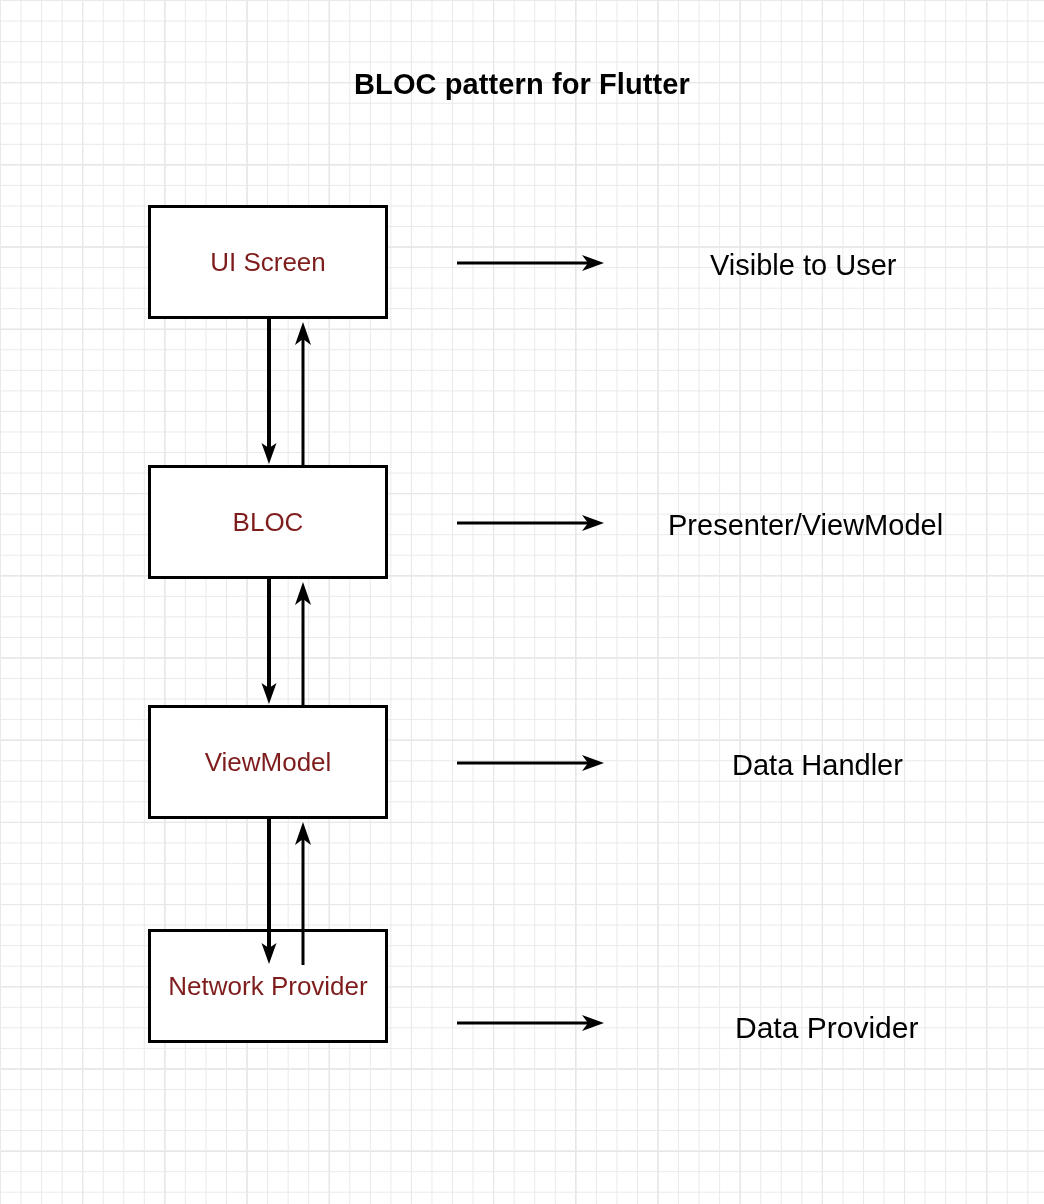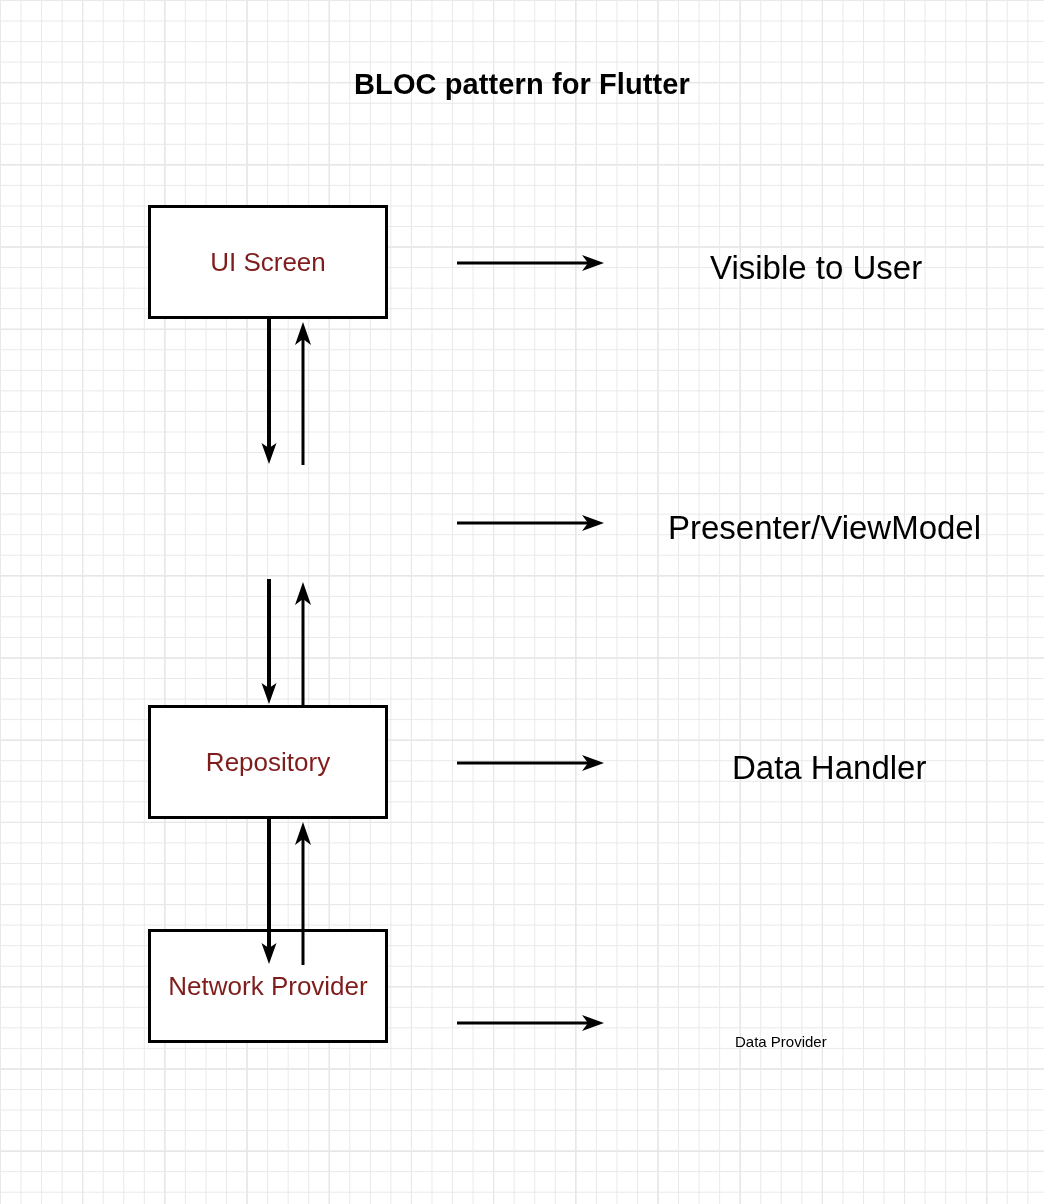--- a/index.html
+++ b/index.html
@@ -91,44 +91,47 @@
   .h-arrow svg { display: block; }
 
   #harrow-1 { left: 457px; top: 253px; }
   #harrow-2 { left: 457px; top: 513px; }
   #harrow-3 { left: 457px; top: 753px; }
   #harrow-4 { left: 457px; top: 1013px; }
 
   
   .side-label {
     position: absolute;
-    font-size: 33px;
+    font-size: 29px;
     color: #000000;
     white-space: nowrap;
     line-height: 1;
   }
   #side-label-1 { left: 710px; top: 251px; }
   #side-label-2 { left: 668px; top: 511px; }
   #side-label-3 { left: 732px; top: 751px; }
-  #side-label-4 { left: 735px; top: 1034px; font-size: 15px; }
+  #side-label-4 { left: 735px; top: 1013px; font-size: 30px; }
 </style>
 </head>
 <body>
 
 <div id="canvas">
 
   <div id="diagram-title">BLOC pattern for Flutter</div>
 
   <div class="node-box" id="node-ui">
     <span class="node-label">UI Screen</span>
   </div>
 
+  <div class="node-box" id="node-bloc">
+    <span class="node-label">BLOC</span>
+  </div>
 
   <div class="node-box" id="node-repo">
-    <span class="node-label">Repository</span>
+    <span class="node-label">ViewModel</span>
   </div>
 
   <div class="node-box" id="node-network">
     <span class="node-label">Network Provider</span>
   </div>
 
   <div class="v-arrow" id="vconn-1">
     <svg width="60" height="146" viewBox="0 0 60 146" xmlns="http://www.w3.org/2000/svg">
 
       <line x1="11" y1="0" x2="11" y2="132" stroke="#000000" stroke-width="4"></line>

